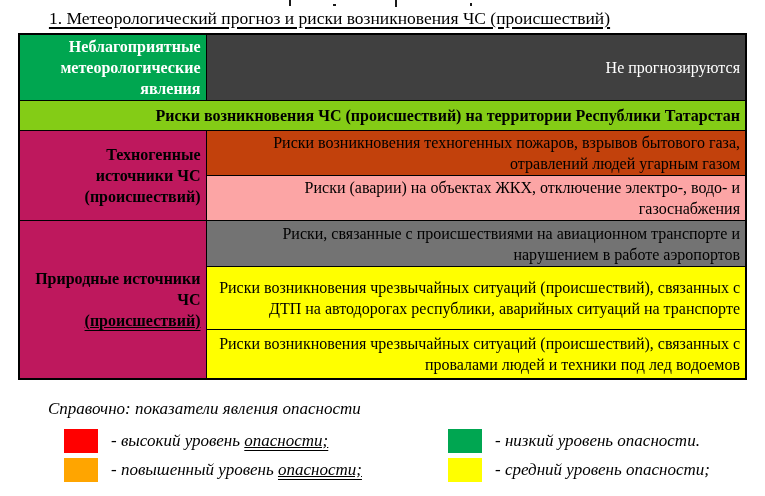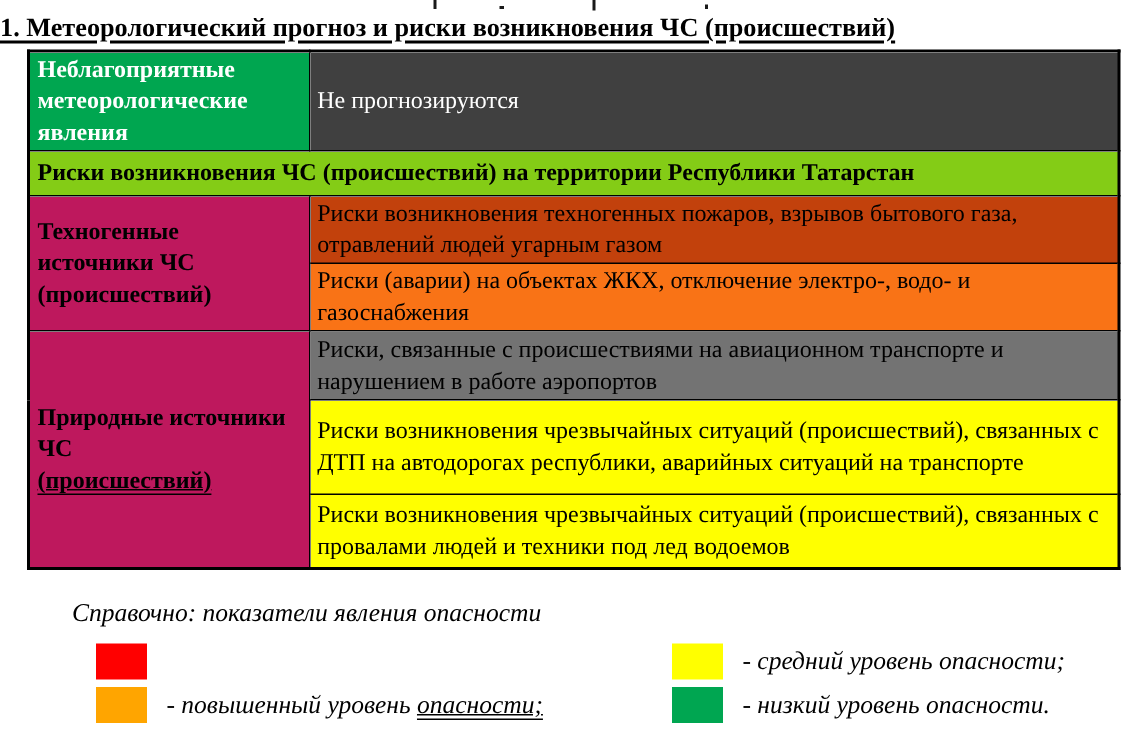--- a/index.html
+++ b/index.html
@@ -12,44 +12,44 @@
     color: #000;
     overflow: hidden;
   }
 
   
   .frag { position: absolute; background: #1a1a1a; }
 
   .doc-title {
     position: absolute;
     top: 8px; left: 0; width: 659px;
-    text-align: left;
+    text-align: center;
     font-size: 17.5px;
-    font-weight: bold;
+    font-weight: normal;
     white-space: nowrap;
   }
   .doc-title .u {
     text-decoration: underline;
     text-decoration-thickness: 2px;
     text-underline-offset: 3px;
   }
 
   table.forecast {
     position: absolute;
     left: 18px; top: 33px;
     width: 727px;
     border-collapse: collapse;
     table-layout: fixed;
     border: 2px solid #000;
   }
   table.forecast td {
     border: 1px solid #000;
     font-size: 16px;
     line-height: 21px;
-    text-align: left;
+    text-align: right;
     vertical-align: middle;
     padding: 1px 5px;
     overflow: hidden;
   }
   td.hdr-left  { color: #fff; font-weight: bold; }
   td.hdr-right { color: #fff; font-weight: normal; }
   td.region    { font-weight: bold; background: #84cc16; }
   td.source    { font-weight: bold; background: #be185d; }
   td.risk      { font-weight: normal; }
 
@@ -115,21 +115,21 @@
       <td class="hdr-right" style="background-color: #404040; font-family: Liberation Serif, serif;">Не прогнозируются</td>
     </tr>
     <tr style="height:30px">
       <td class="region" colspan="2">Риски возникновения ЧС (происшествий) на территории Республики Татарстан</td>
     </tr>
     <tr style="height:44px">
       <td class="source" rowspan="2">Техногенные источники ЧС (происшествий)</td>
       <td class="risk" style="background-color: #c2410c;">Риски возникновения техногенных пожаров, взрывов бытового газа, отравлений людей угарным газом</td>
     </tr>
     <tr style="height:44px">
-      <td class="risk" style="background-color: #f97316;">Риски (аварии) на объектах ЖКХ, отключение электро-, водо- и газоснабжения</td>
+      <td class="risk" style="background-color: #fca5a5;">Риски (аварии) на объектах ЖКХ, отключение электро-, водо- и газоснабжения</td>
     </tr>
     <tr style="height:46px">
       <td class="source" rowspan="3">
         <span>Природные источники ЧС</span><br>
         <span class="u-solid"><span class="u-wavy">(происшествий)</span></span>
       </td>
       <td class="risk" style="background-color: #737373;">Риски, связанные с происшествиями на авиационном транспорте и нарушением в работе аэропортов</td>
     </tr>
     <tr style="height:63px">
       <td class="risk" style="background-color: rgb(255, 255, 0);">Риски возникновения чрезвычайных ситуаций (происшествий), связанных с ДТП на автодорогах республики, аварийных ситуаций на транспорте</td>
@@ -138,28 +138,29 @@
       <td class="risk" style="background-color: rgb(255, 255, 0);">Риски возникновения чрезвычайных ситуаций (происшествий), связанных с провалами людей и техники под лед водоемов</td>
     </tr>
   </tbody>
     </table>
 
   <div class="legend-caption">Справочно: показатели явления опасности</div>
 
   <div class="legend-grid">
     <div class="legend-item">
       <div class="legend-swatch" style="background-color: rgb(255, 0, 0);"></div>
+      <div class="legend-label"><span>- высокий уровень </span><span class="u-solid"><span class="u-wavy">опасности;</span></span></div>
     </div>
     <div class="legend-item">
       <div class="legend-swatch" style="background-color: rgb(255, 165, 0);"></div>
       <div class="legend-label"><span>- повышенный уровень </span><span class="u-solid"><span class="u-wavy">опасности;</span></span></div>
     </div>
     <div class="legend-item">
+      <div class="legend-swatch" style="background-color: rgb(0, 166, 81);"></div>
+      <div class="legend-label"><span>- низкий уровень опасности.</span></div>
+    </div>
+    <div class="legend-item">
       <div class="legend-swatch" style="background-color: rgb(255, 255, 0);"></div>
       <div class="legend-label"><span>- средний уровень опасности;</span></div>
-    </div>
-    <div class="legend-item">
-      <div class="legend-swatch" style="background-color: rgb(0, 166, 81);"></div>
-      <div class="legend-label"><span>- низкий уровень опасности.</span></div>
     </div>
   </div>
 
 </div>
 
 </body></html>

